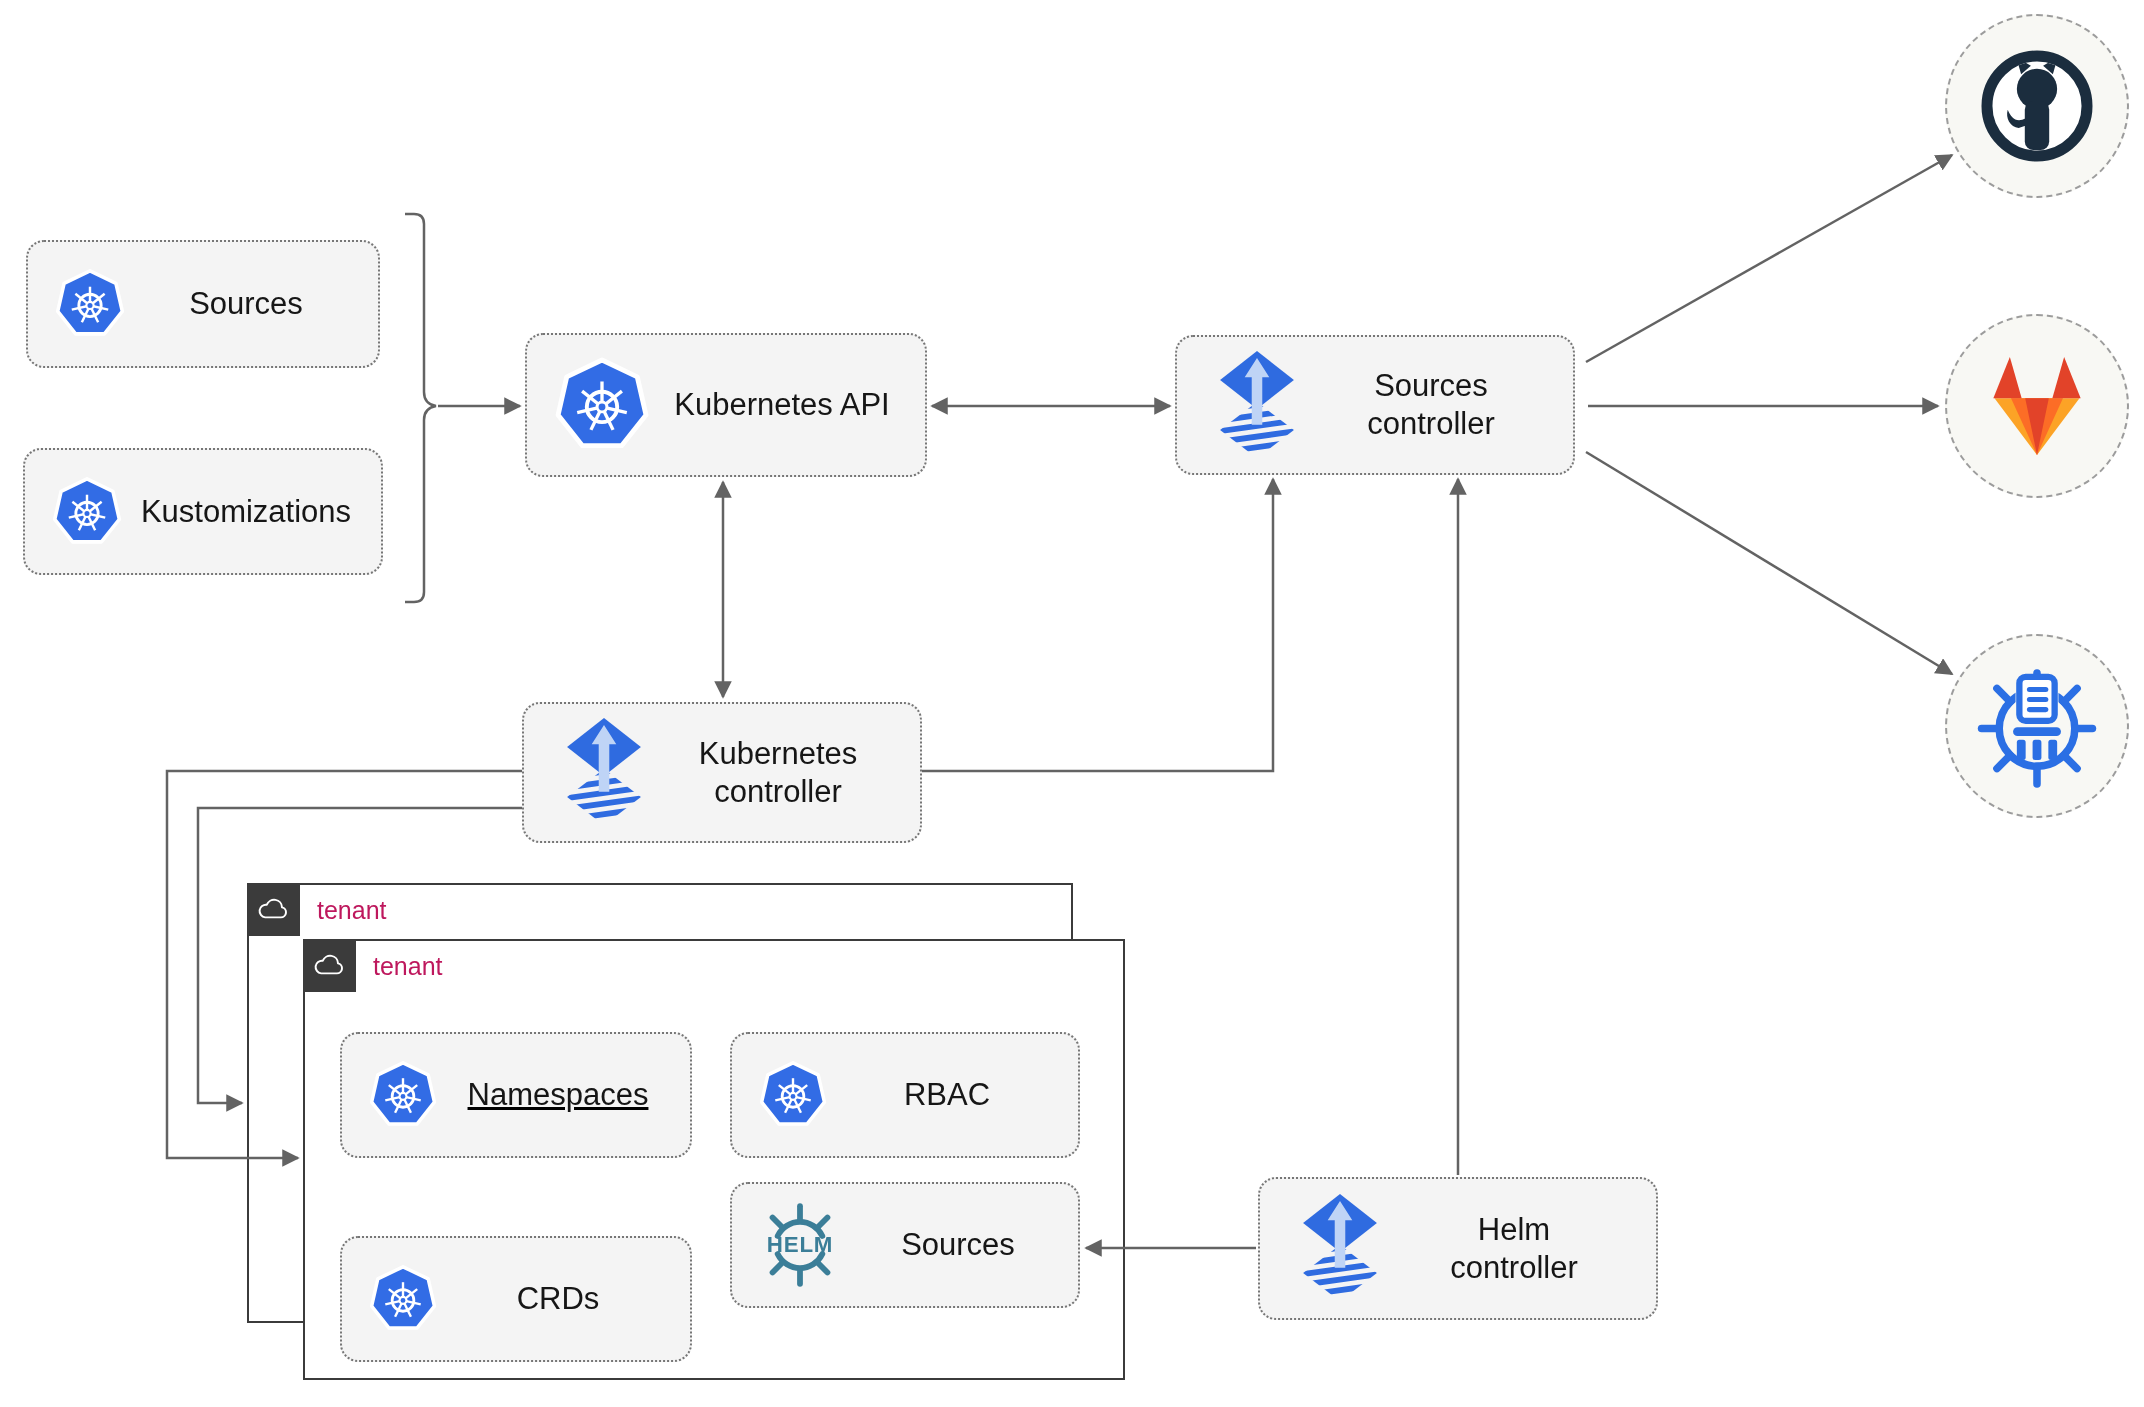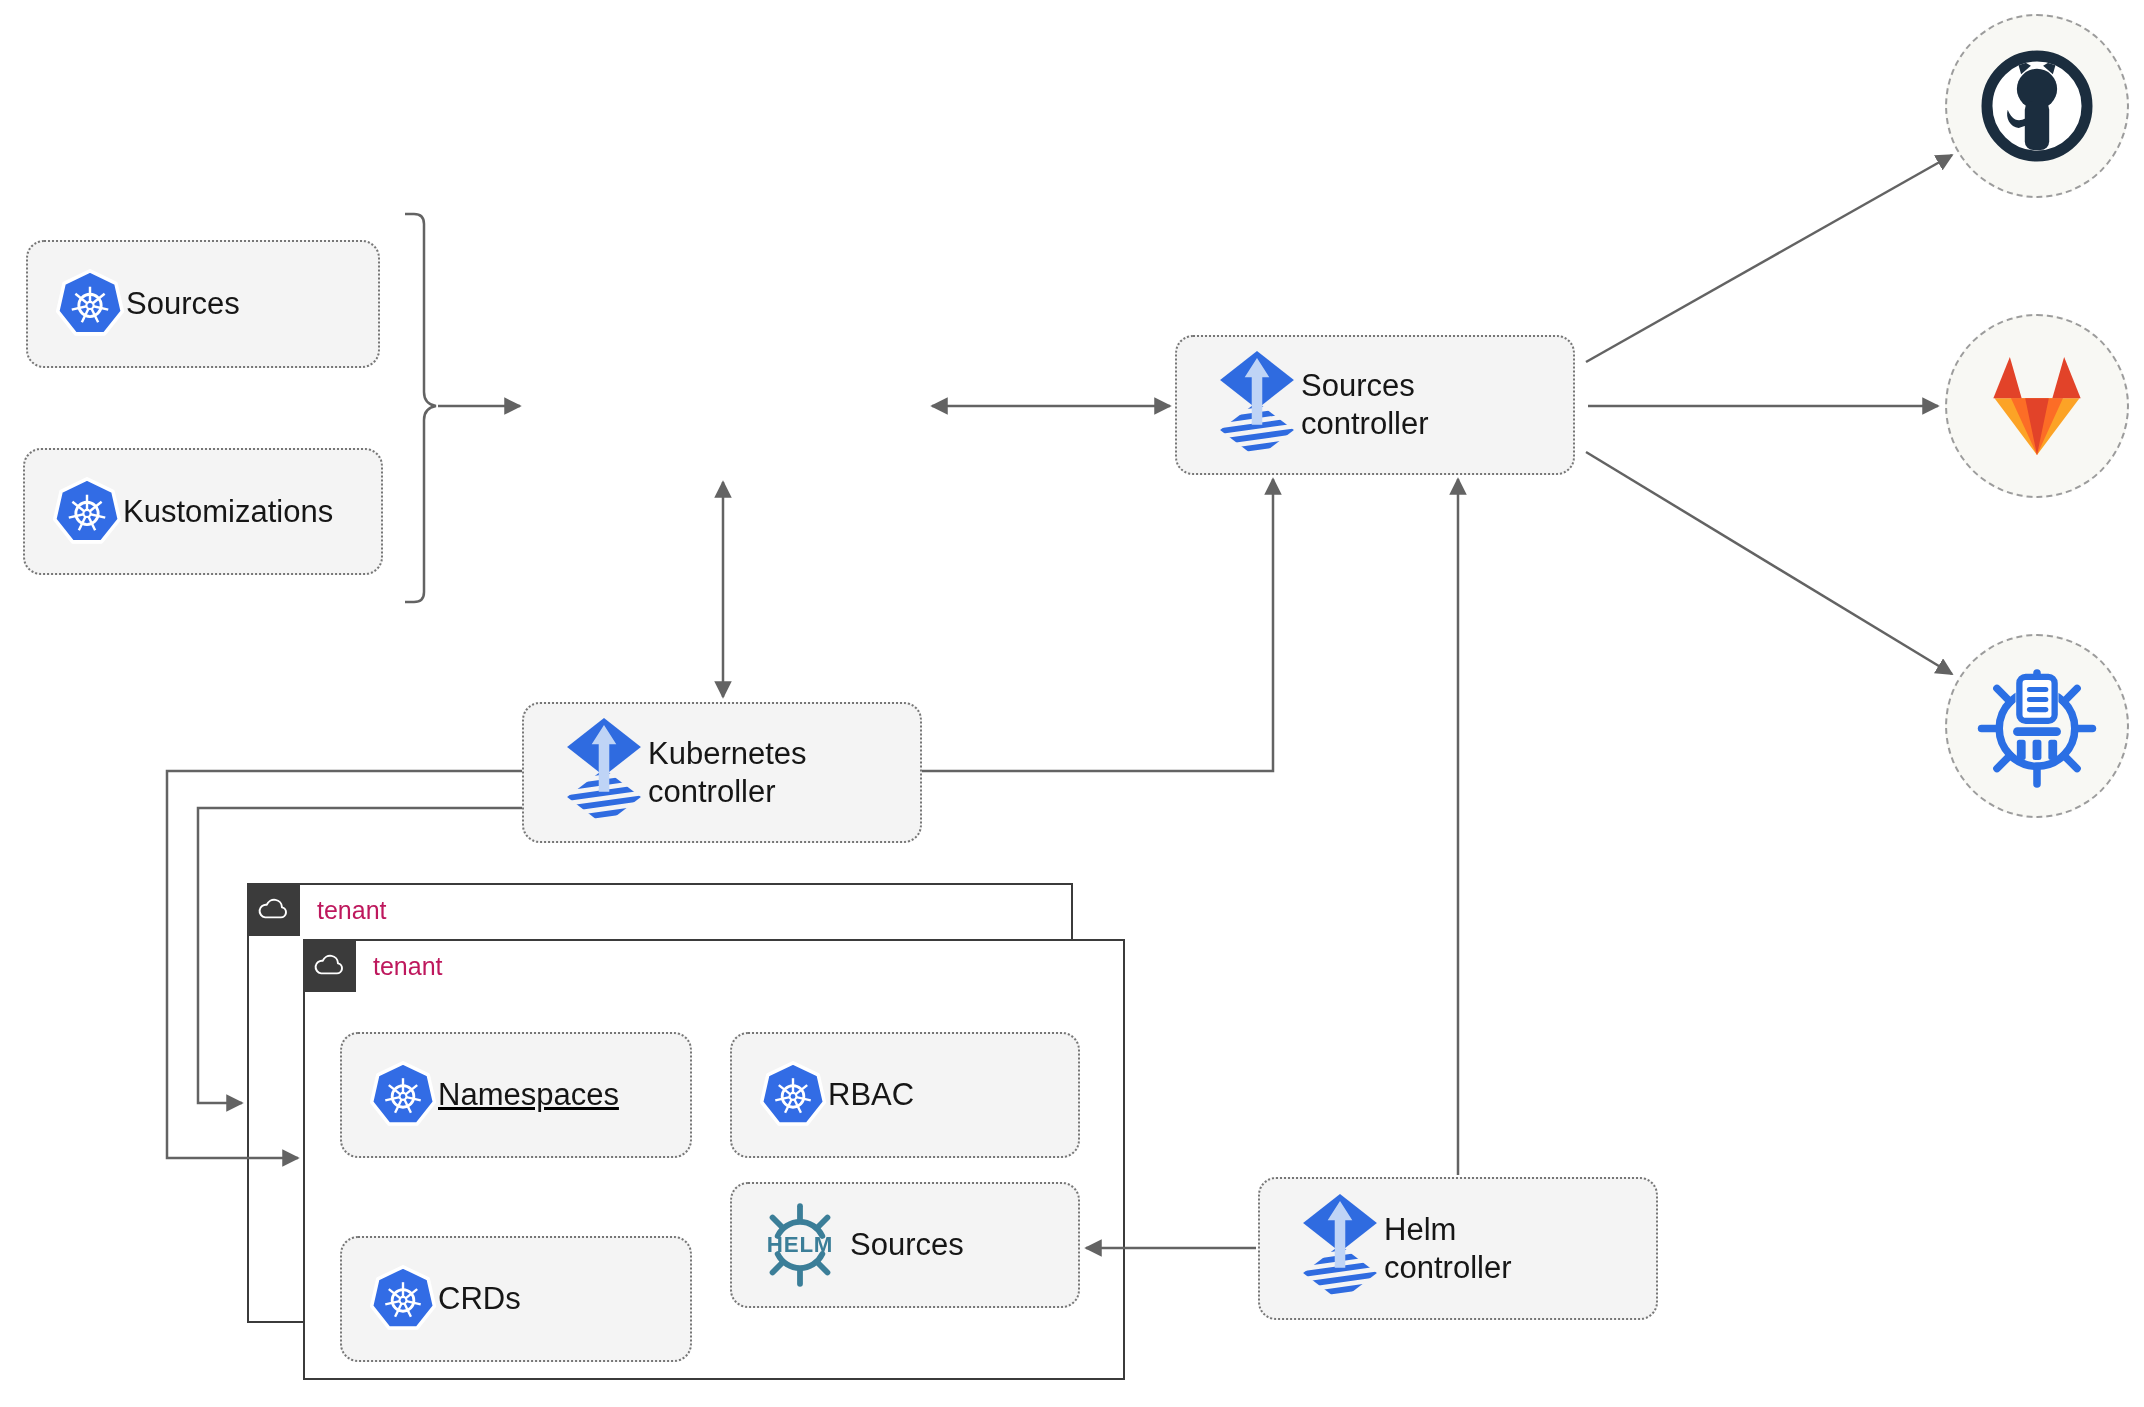--- a/index.html
+++ b/index.html
@@ -2,21 +2,21 @@
 <html><head>
 <meta charset="utf-8">
 <style>
   html,body{margin:0;padding:0;background:#ffffff;}
   .canvas{position:relative;width:2144px;height:1407px;background:#ffffff;
           font-family:"Liberation Sans",sans-serif;overflow:hidden;}
   
   .node{position:absolute;display:flex;align-items:center;background:#F4F4F4;
         border:2.5px dotted #767676;border-radius:18px;box-sizing:border-box;z-index:4;}
   .node .icon{flex:0 0 auto;margin-left:26px;}
-  .node .label{flex:1;font-size:31px;color:#161616;line-height:1.22;padding-right:12px;}
+  .node .label{flex:1;text-align:center;font-size:31px;color:#161616;line-height:1.22;padding-right:12px;}
   
   .provider{position:absolute;width:184px;height:184px;border-radius:50%;
             border:2.5px dashed #9C9C9C;background:#F8F8F4;display:flex;
             align-items:center;justify-content:center;box-sizing:border-box;z-index:2;}
   
   .tenant{position:absolute;background:#ffffff;border:2.5px solid #3B3B3B;box-sizing:border-box;}
   .tenant .tab{position:absolute;left:-2.5px;top:-2.5px;width:53px;height:53px;background:#3B3B3B;
                display:flex;align-items:center;justify-content:center;}
   .tenant .tlabel{position:absolute;left:68px;top:11px;font-size:25px;color:#be185d;}
   #connectors{position:absolute;left:0;top:0;z-index:3;}
@@ -175,20 +175,26 @@
     <div class="label">Sources</div>
   </div>
 
   <div class="node" style="left:23px;top:448px;width:360px;height:127px;">
     <svg class="icon" width="72" height="72">
         <use href="#icon-kubernetes"></use>
       </svg>
     <div class="label">Kustomizations</div>
   </div>
 
+  <div class="node" style="left:525px;top:333px;width:402px;height:144px;">
+    <svg class="icon" width="98" height="98">
+        <use href="#icon-kubernetes"></use>
+      </svg>
+    <div class="label">Kubernetes API</div>
+  </div>
 
   <div class="node" style="left:1175px;top:335px;width:400px;height:140px;">
     <svg class="icon" width="88" height="109" style="margin-left:36px;">
         <use href="#icon-flux"></use>
       </svg>
     <div class="label">
       <div>Sources</div>
       <div>controller</div>
     </div>
   </div>

